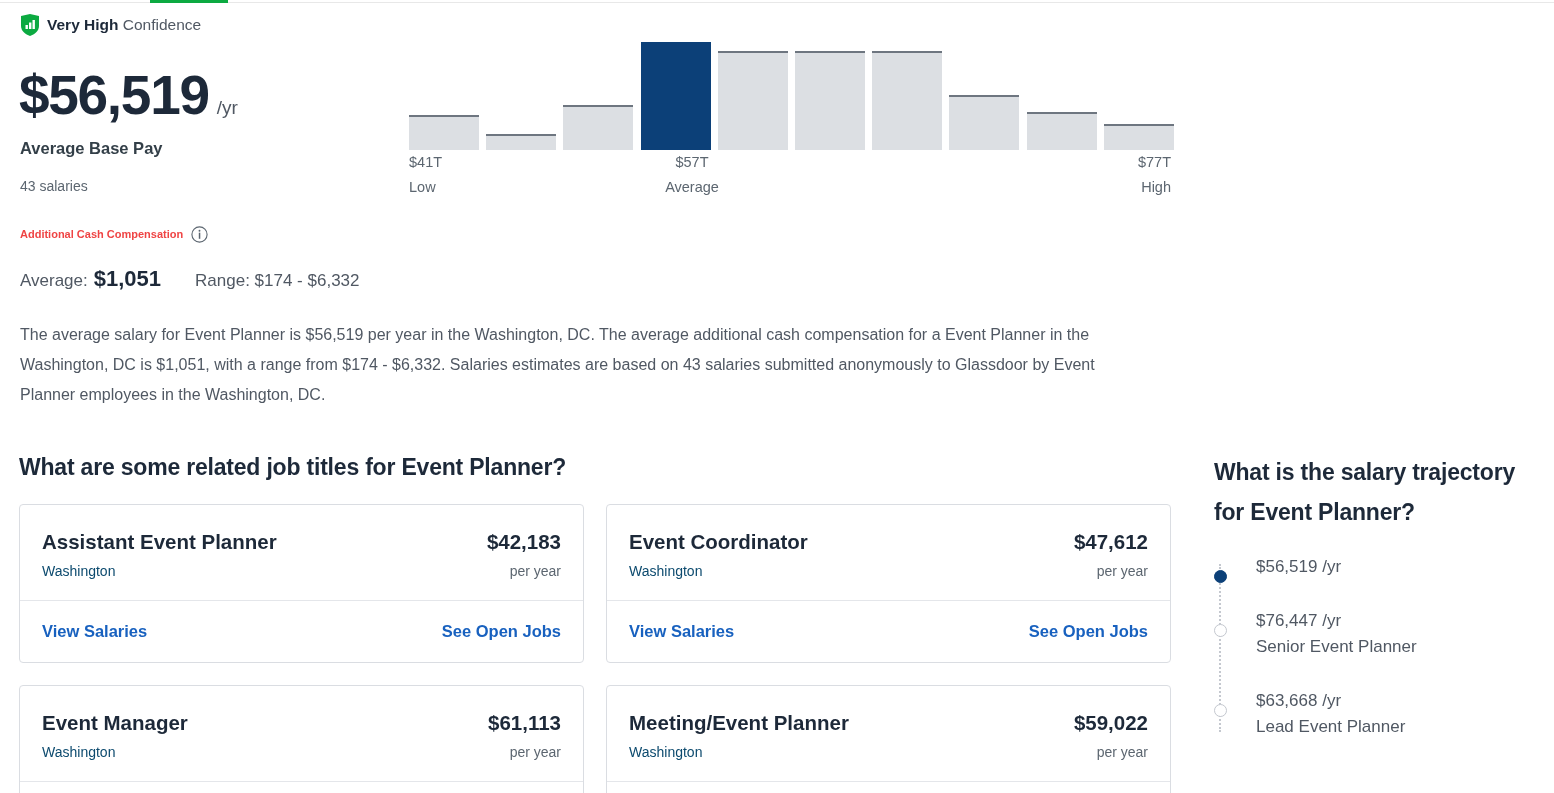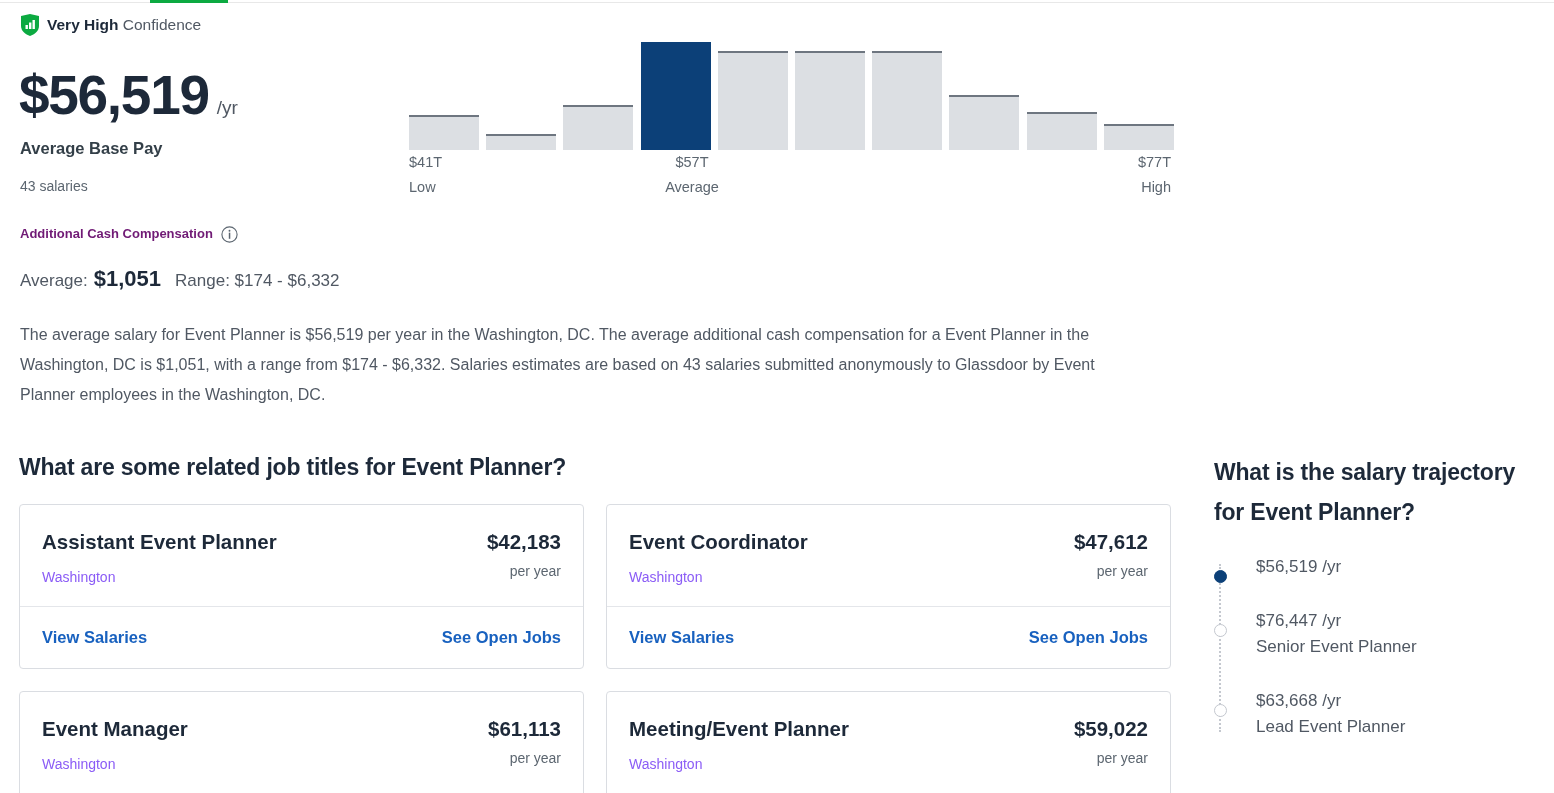--- a/index.html
+++ b/index.html
@@ -138,43 +138,43 @@
 
   
   .acc-title-row {
     position: absolute;
     left: 20px; top: 223px;
     display: flex;
     align-items: center;
     gap: 8px;
   }
   .acc-title {
-    font-size: 13px;
+    font-size: 11px;
     line-height: 22px;
     font-weight: 700;
-    color: #701a75;
+    color: #ef4444;
   }
   .info-icon { width: 17px; height: 17px; display: block; }
 
   .acc-values {
     position: absolute;
     left: 20px; top: 267px;
     display: flex;
     align-items: baseline;
   }
   .acc-avg-label {
     font-size: 17px; line-height: 24px; color: #505863;
   }
   .acc-avg-value {
     font-size: 22px; line-height: 24px; font-weight: 700;
     color: #1d2939; margin-left: 6px; text-align: center;
   }
   .acc-range {
     font-size: 17px; line-height: 24px; color: #505863;
-    margin-left: 14px;
+    margin-left: 34px;
   }
 
   
   .summary {
     position: absolute;
     left: 20px; top: 320px;
     width: 1110px;
     font-size: 16px;
     line-height: 30px;
     color: #505863;
@@ -213,22 +213,22 @@
   }
   .job-title {
     font-size: 20.5px;
     line-height: 27px;
     font-weight: 700;
     color: #1d2939;
   }
   .job-location {
     font-size: 14px;
     line-height: 20px;
-    color: #8b5cf6;
-    margin-top: 12px;
+    color: #0c4a6e;
+    margin-top: 6px;
   }
   .job-pay {
     font-size: 20.5px;
     line-height: 27px;
     font-weight: 700;
     color: #1d2939;
     text-align: right;
   }
   .job-period {
     font-size: 14px;

